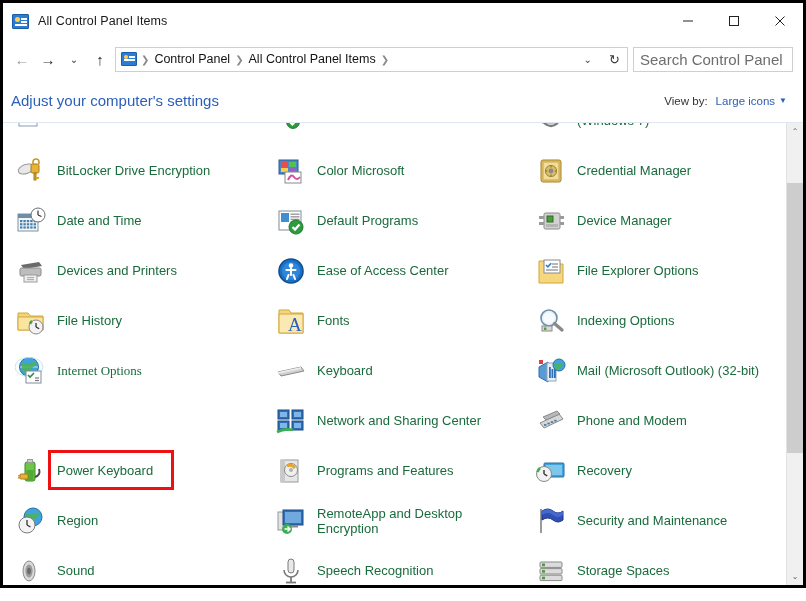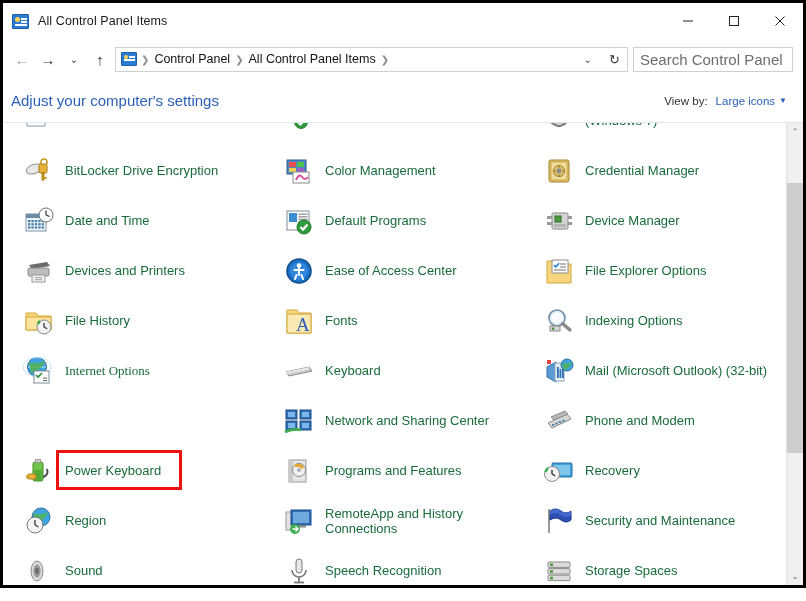--- a/index.html
+++ b/index.html
@@ -131,21 +131,21 @@
     background: #ffffff;
     display: flex;
   }
   .grid-wrap { flex: 1; position: relative; overflow: hidden; }
   .grid {
     position: absolute;
     top: -27px; left: 0; right: 0;
     display: grid;
     grid-template-columns: 260px 260px 1fr;
     grid-auto-rows: 50px;
-    padding-left: 20px;
+    padding-left: 12px;
   }
   .item {
     display: flex; align-items: center; gap: 10px;
     padding-right: 8px;
   }
   .item-label {
     font-size: 13px; color: #1a6b3c; line-height: 1.18;
   }
   .item.highlight { position: relative; }
   .item.highlight .item-label { position: relative; z-index: 2; }
@@ -297,21 +297,21 @@
               <svg width="32" height="32" viewBox="0 0 32 32">
                 <rect x="4" y="5" width="19" height="14" fill="#4a86c8" stroke="#2c5e92"></rect>
                 <path d="M6 7 h7 v5 h-7 Z" fill="#e84d4d"></path>
                 <path d="M14 7 h7 v5 h-7 Z" fill="#4dc44d"></path>
                 <path d="M6 13 h7 v4 h-7 Z" fill="#f2d24d"></path>
                 <path d="M14 13 h7 v4 h-7 Z" fill="#9b5ec9"></path>
                 <rect x="10" y="17" width="16" height="11" fill="#ffffff" stroke="#8a8a8a"></rect>
                 <path d="M13 25 q3 -7 6 -3 q3 4 6 0" fill="none" stroke="#d24fa0" stroke-width="2"></path>
               </svg>
             </span>
-            <span class="item-label">Color Management</span>
+            <span class="item-label">Color Microsoft</span>
           </div>
           <div class="item" style="grid-area: 2 / 3;">
             <span class="ico">
               <svg width="32" height="32" viewBox="0 0 32 32">
                 <rect x="6" y="5" width="20" height="22" rx="2" fill="#e3c36a" stroke="#a4832a"></rect>
                 <rect x="8" y="7" width="16" height="18" fill="#f0dc9c" stroke="#c9a946"></rect>
                 <circle cx="16" cy="16" r="5.6" fill="#d8bd6e" stroke="#a4832a"></circle>
                 <circle cx="16" cy="16" r="2.4" fill="#8a8a8a"></circle>
                 <path d="M16 10.4 v2 M16 19.6 v2 M10.4 16 h2 M19.6 16 h2" stroke="#a4832a" stroke-width="1.5"></path>
               </svg>
@@ -577,21 +577,21 @@
             <span class="ico">
               <svg width="32" height="32" viewBox="0 0 32 32">
                 <rect x="3" y="7" width="7" height="18" fill="#e2e2e2" stroke="#9a9a9a"></rect>
                 <rect x="8" y="5" width="20" height="15" fill="#2f6fb5" stroke="#1d4d86"></rect>
                 <rect x="10" y="7" width="16" height="11" fill="#6fa9dd"></rect>
                 <rect x="13" y="20" width="10" height="2.5" fill="#8a8a8a"></rect>
                 <circle cx="12" cy="24" r="5" fill="#3cae4f"></circle>
                 <path d="M9.5 24 h5 M12.5 21.5 l2.5 2.5 l-2.5 2.5" stroke="#fff" stroke-width="1.5" fill="none"></path>
               </svg>
             </span>
-            <span class="item-label">RemoteApp and History Connections</span>
+            <span class="item-label">RemoteApp and Desktop Encryption</span>
           </div>
           <div class="item" style="grid-area: 9 / 3;">
             <span class="ico">
               <svg width="32" height="32" viewBox="0 0 32 32">
                 <line x1="6" y1="4" x2="6" y2="28" stroke="#9a9a9a" stroke-width="2"></line>
                 <path d="M7 6 q6 -4 11 0 q5 4 10 0 v9 q-5 4 -10 0 q-5 -4 -11 0 Z" fill="#2f4fb5" stroke="#1d3586"></path>
                 <path d="M7 6 q6 -4 11 0 q5 4 10 0 v4 q-5 4 -10 0 q-5 -4 -11 0 Z" fill="#4a6fd4" opacity=".8"></path>
               </svg>
             </span>
             <span class="item-label">Security and Maintenance</span>

